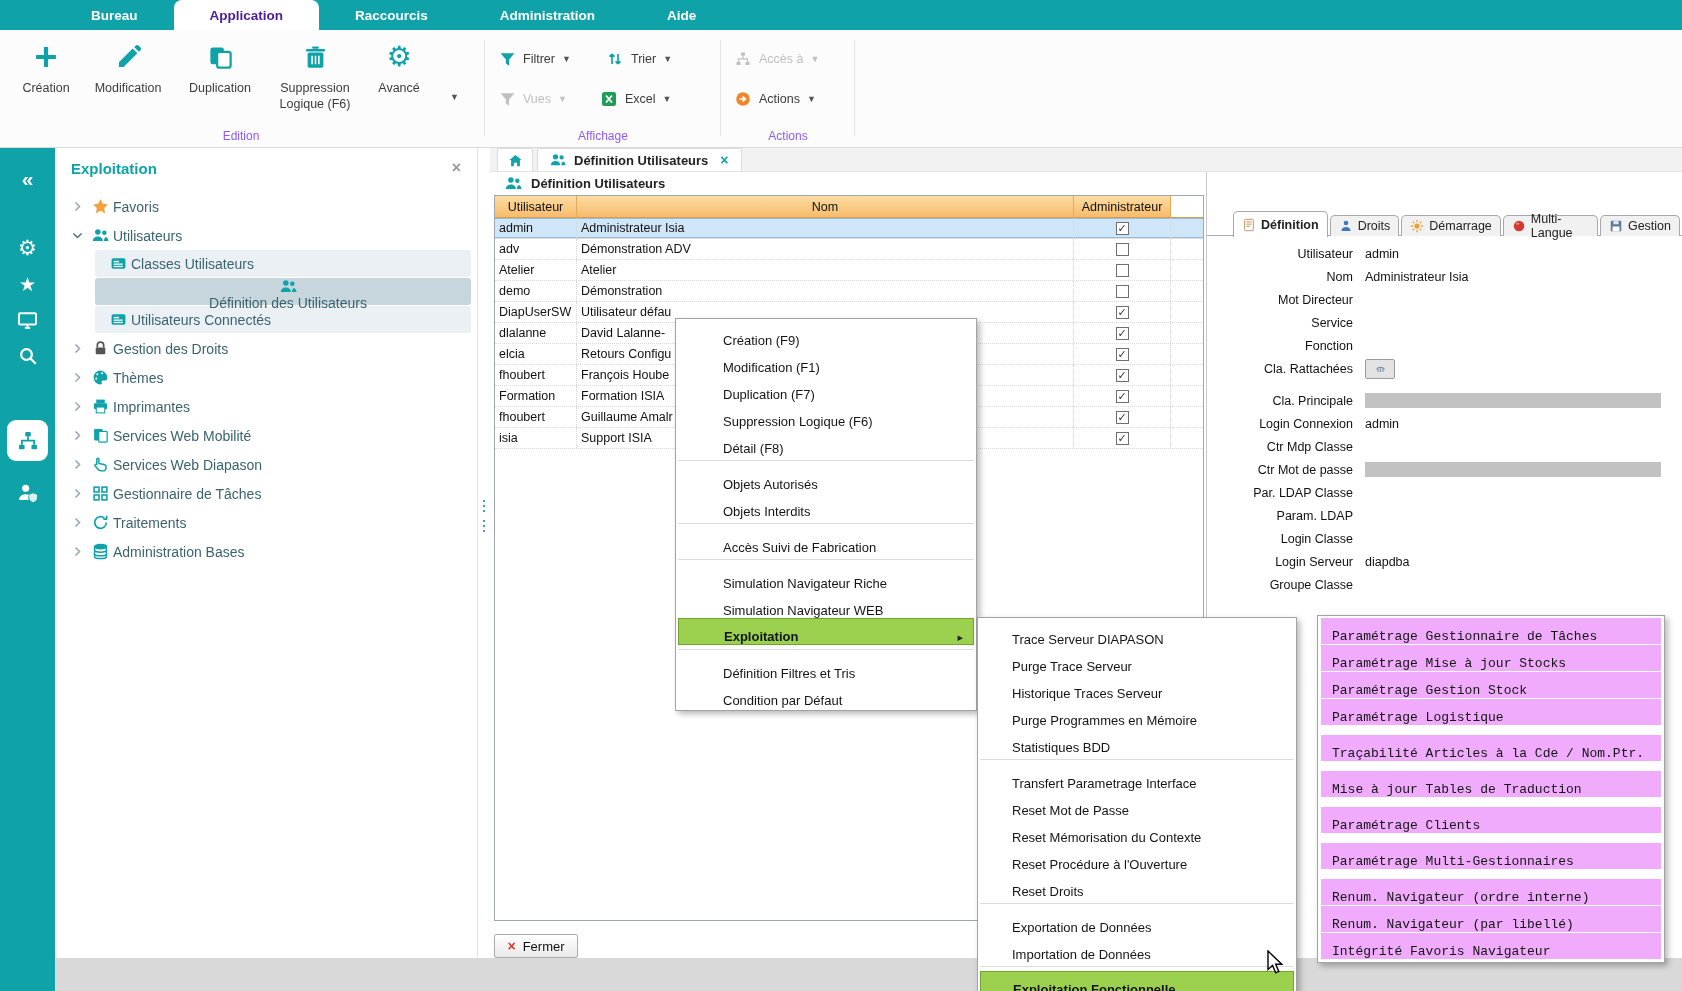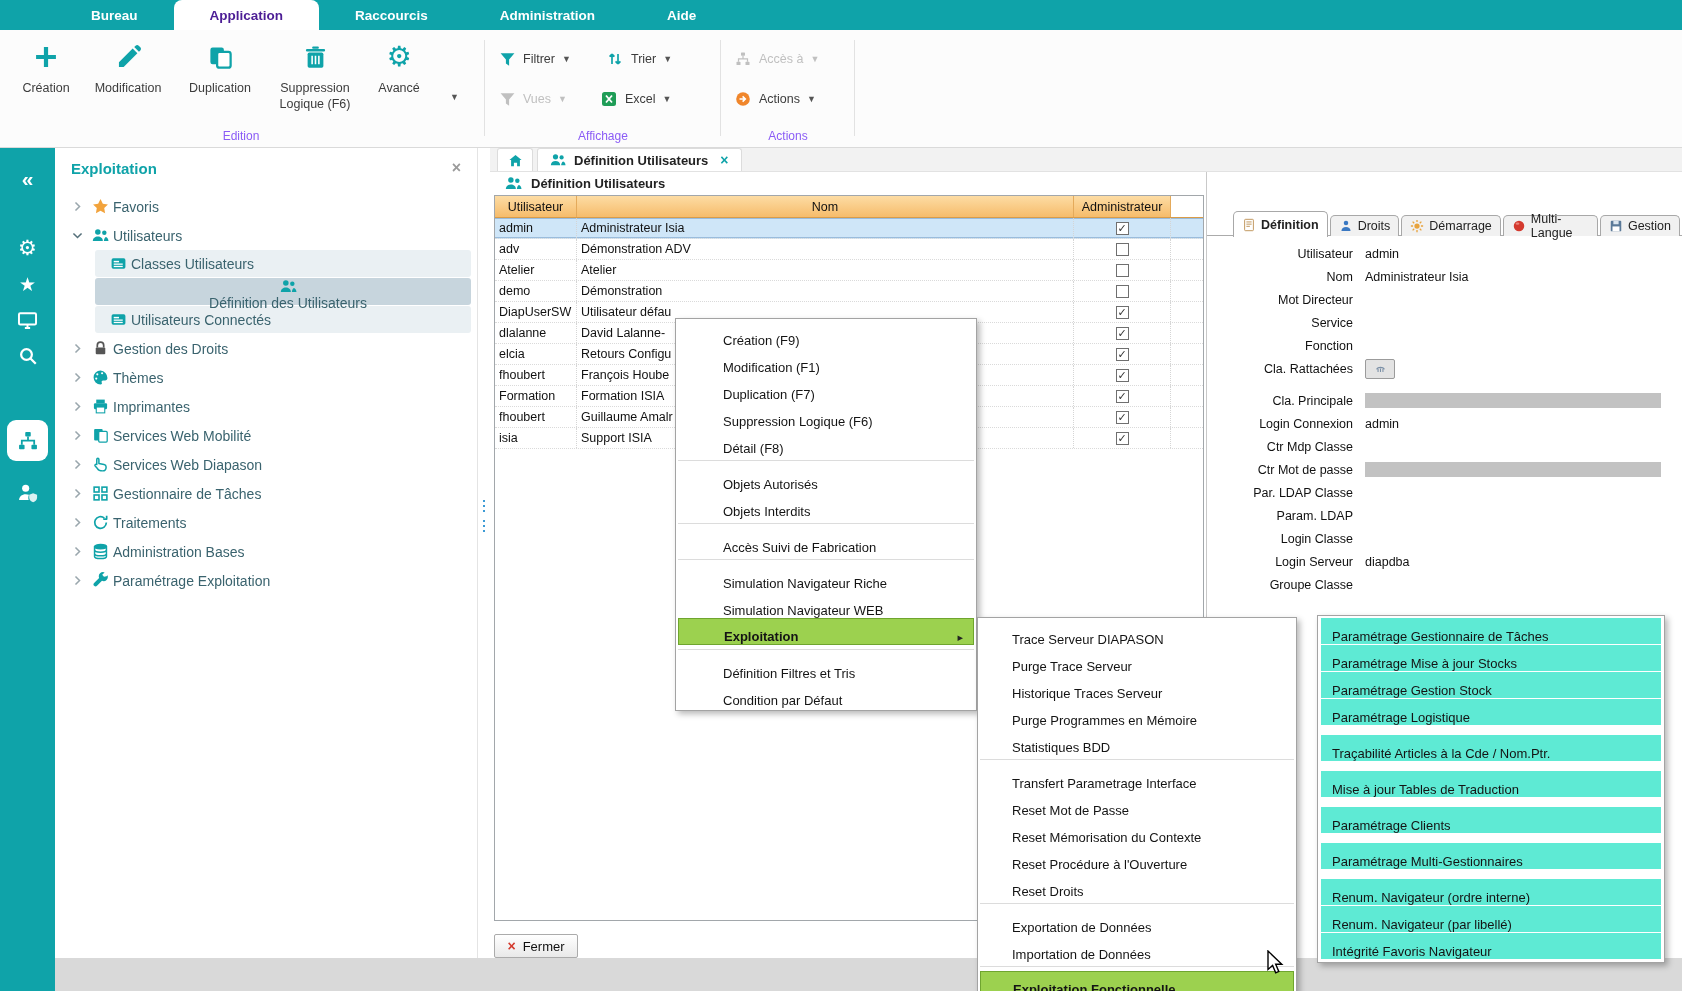--- a/index.html
+++ b/index.html
@@ -87,21 +87,21 @@
 
   .statusbar{position:absolute;left:55px;top:958px;width:1627px;height:33px;background:#D9D9D9;z-index:0;}
 
   
   .menu{position:absolute;background:#fff;border:1px solid #A3A3A3;box-shadow:3px 3px 6px rgba(0,0,0,.28);padding:2px 0;box-sizing:border-box;font-size:13px;color:#141414;}
   .menu1{left:675px;top:318px;width:302px;z-index:40;}
   .menu2{left:977px;top:617px;width:320px;z-index:45;}
   .menu3{left:1317px;top:615px;width:348px;z-index:50;}
   .mi{height:27px;display:flex;align-items:flex-end;padding-left:47px;position:relative;box-sizing:border-box;}
   .menu2 .mi{padding-left:34px;}
-  .menu3 .mi{padding-left:11px;background:#5eead4;margin:0 3px 1px 3px;height:26px;}
+  .menu3 .mi{padding-left:11px;background:#f0abfc;margin:0 3px 1px 3px;height:26px;font-family:Liberation Mono, monospace;}
   .msep{height:9px;display:flex;align-items:center;}
   .msep::before{content:"";flex:1;height:1px;background:#DCDCDC;margin:0 2px;}
   .menu3 .msep::before{background:transparent;}
   .mi.hl{background:#9CD14F;border:1px solid #6FA52F;margin:0 2px;padding-left:45px;font-weight:700;}
   .menu2 .mi.hl{padding-left:32px;}
   .mi .sub{position:absolute;right:10px;font-size:11px;color:#222;}
 
   .cursor{position:absolute;left:1266px;top:950px;z-index:90;}
 </style>
 </head>
@@ -451,33 +451,20 @@
         </span>
         <span class="ic">
           <svg viewBox="0 0 16 16" fill="none" stroke="#0FA3A9" stroke-width="1.4">
             <ellipse cx="8" cy="3.4" rx="5.6" ry="2" fill="#0FA3A9"></ellipse>
             <path d="M2.4 3.4v3.2c0 1.1 2.5 2 5.6 2s5.6-.9 5.6-2V3.4"></path>
             <path d="M2.4 6.9v3.2c0 1.1 2.5 2 5.6 2s5.6-.9 5.6-2V6.9"></path>
             <path d="M2.4 10.4v2.2c0 1.1 2.5 2 5.6 2s5.6-.9 5.6-2v-2.2"></path>
           </svg>
         </span>
         <span class="tree-label">Administration  Bases</span>
-      </div>
-      <div class="trow">
-        <span class="expander">
-          <svg viewBox="0 0 16 16" fill="none" stroke="#9AA7AD" stroke-width="1.9">
-            <path d="M5.5 3l5 5-5 5"></path>
-          </svg>
-        </span>
-        <span class="ic">
-          <svg viewBox="0 0 16 16">
-            <path fill="#0FA3A9" d="M14.6 3.1a4 4 0 0 1-5.2 5.2L4.7 13a1.9 1.9 0 1 1-2.7-2.7l4.7-4.7a4 4 0 0 1 5.2-5.2L9.6 2.7l1.7 1.7 2.4-.4z"></path>
-          </svg>
-        </span>
-        <span class="tree-label">Paramétrage Exploitation</span>
       </div>
     </div>
 </div>
 <div class="splitter"></div>
 
 <div class="main">
   <div class="tabbar">
     <div class="tab-home">
       <span class="ic">
           <svg viewBox="0 0 16 16" width="15" height="15" fill="#0FA3A9">

